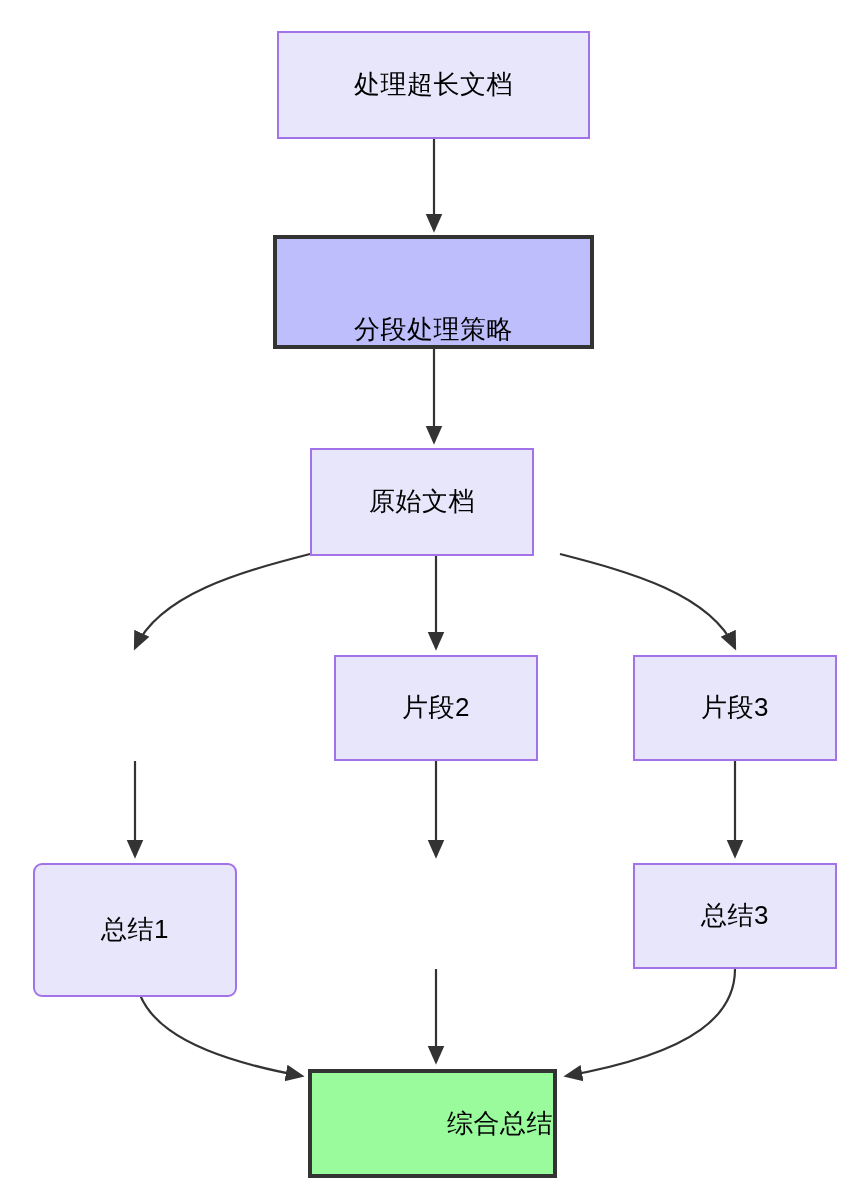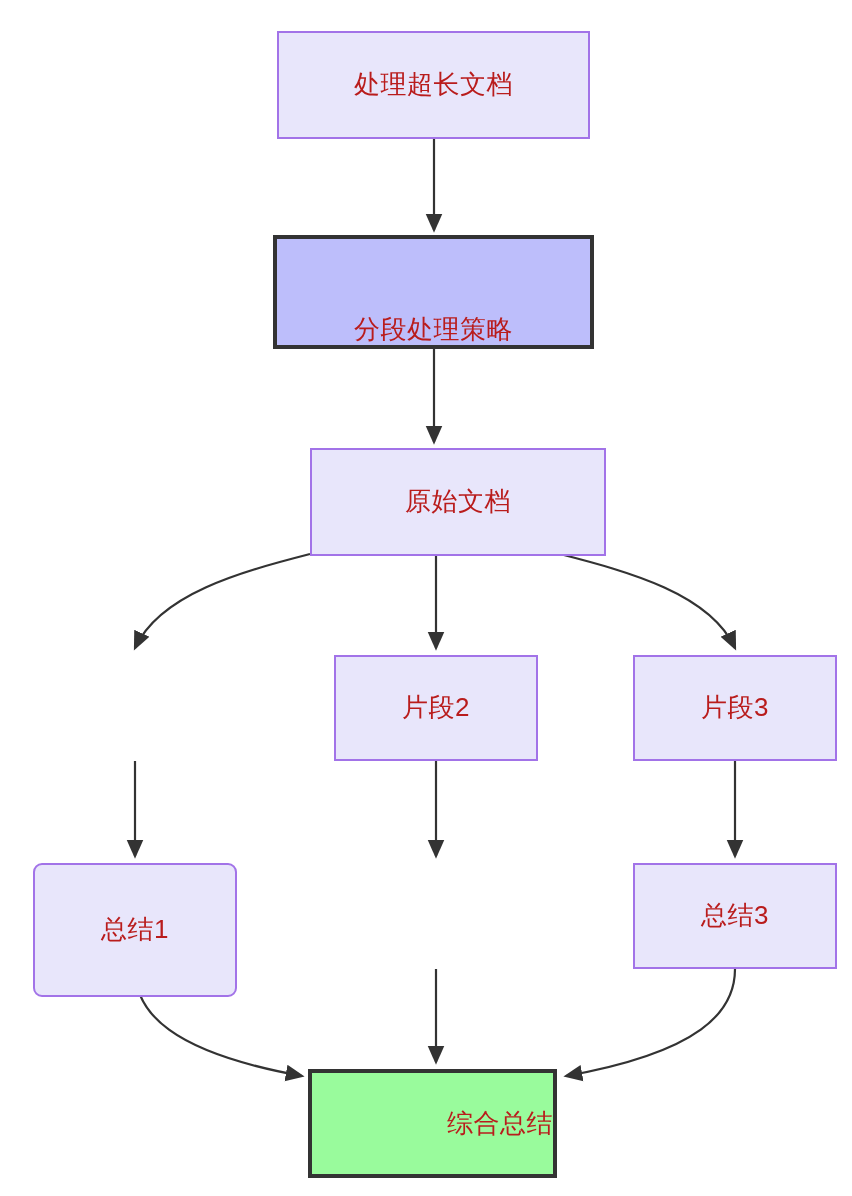--- a/index.html
+++ b/index.html
@@ -27,21 +27,21 @@
     height: 1196px;
     pointer-events: none;
   }
   .node {
     position: absolute;
     box-sizing: border-box;
     display: flex;
     align-items: center;
     justify-content: center;
     text-align: center;
-    color: #b91c1c;
+    color: #000000;
     font-size: 26px;
     line-height: 1.2;
     letter-spacing: 0.5px;
     white-space: nowrap;
   }
   .node-light {
     background: #e8e6fb;
     border: 2px solid #a273e8;
   }
   .node-strong {
@@ -88,21 +88,21 @@
   </svg>
 
   <div class="node node-light" style="left:277px; top:31px; width:313px; height:108px;">
     <span class="node-label">处理超长文档</span>
   </div>
 
   <div class="node node-strong" style="left:273px; top:235px; width:321px; height:114px;align-items:flex-end;">
     <span class="node-label">分段处理策略</span>
   </div>
 
-  <div class="node node-light" style="left:310px; top:448px; width:296px; height:108px;">
+  <div class="node node-light" style="left:310px; top:448px; width:224px; height:108px;">
     <span class="node-label">原始文档</span>
   </div>
 
 
   <div class="node node-light" style="left:334px; top:655px; width:204px; height:106px;">
     <span class="node-label">片段2</span>
   </div>
 
   <div class="node node-light" style="left:633px; top:655px; width:204px; height:106px;">
     <span class="node-label">片段3</span>

